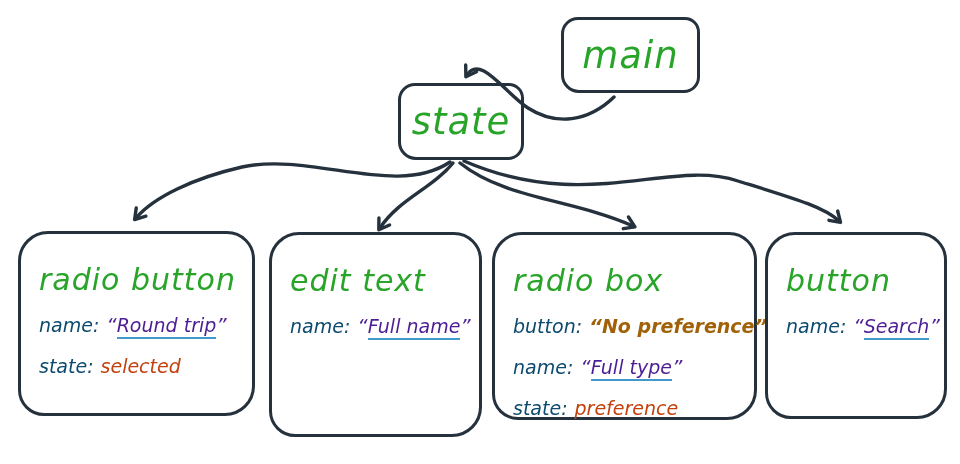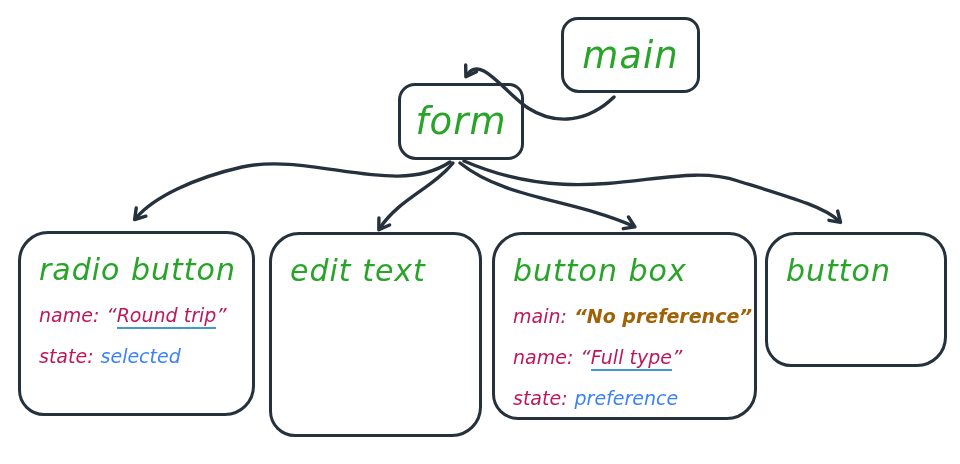--- a/index.html
+++ b/index.html
@@ -16,90 +16,96 @@
     border:3.5px solid #25313d;
     box-sizing:border-box;
     z-index:2;
   }
   .node.small{
     border-radius:17px 15px 16px 18px;
     display:flex;align-items:center;justify-content:center;
   }
   .node.big{
     border-radius:30px 28px 30px 26px;
-    padding:16px 16px 0 18px;
+    padding:26px 16px 0 18px;
   }
   .node-title{
     font-style:italic;
     color:#28a428;
     letter-spacing:1px;
     white-space:nowrap;
   }
   .small .node-title{font-size:37px;}
   .big .node-title{font-size:30px;line-height:1.35;margin-bottom:4px;}
   .prop{
     font-style:italic;
     font-size:19px;
     line-height:41px;
     color:#1c222b;
     white-space:nowrap;
   }
-  .prop .key{color:#be185d;margin-right:7px;}
-  .val-name{color:#be185d;}
+  .prop .key{color:#0c4a6e;margin-right:7px;}
+  .val-name{color:#4c1d95;}
   .val-name .word{border-bottom:2px solid rgba(46,143,198,0.9);padding-bottom:1px;}
-  .val-state{color:#3b82f6;}
+  .val-state{color:#c2410c;}
   .val-value{color:#a16207;font-weight:bold;}
   .quote{font-size:20px;}
   svg.arrows{
     position:absolute;left:0;top:0;z-index:3;
     pointer-events:none;
   }
 </style>
 </head>
 <body>
 
 <div id="canvas">
 
   <div class="node small" style="left:561px;top:17px;width:139px;height:76px;">
     <span class="node-title">main</span>
   </div>
 
   <div class="node small" style="left:398px;top:83px;width:126px;height:77px;">
-    <span class="node-title">form</span>
+    <span class="node-title">state</span>
   </div>
 
   <div class="node big" style="left:18px;top:231px;width:237px;height:185px;">
     <div class="node-title">radio button</div>
     <div class="prop">
       <span class="key">name:</span><span class="val-name"><span class="quote">“</span><span class="word">Round trip</span><span class="quote">”</span></span>
     </div>
     <div class="prop">
       <span class="key">state:</span><span class="val-state">selected</span>
     </div>
   </div>
 
   <div class="node big" style="left:269px;top:232px;width:213px;height:205px;">
     <div class="node-title">edit text</div>
+    <div class="prop">
+      <span class="key">name:</span><span class="val-name"><span class="quote">“</span><span class="word">Full name</span><span class="quote">”</span></span>
+    </div>
   </div>
 
   <div class="node big" style="left:492px;top:232px;width:265px;height:188px;">
-    <div class="node-title">button box</div>
+    <div class="node-title">radio box</div>
     <div class="prop">
-      <span class="key">main:</span><span class="val-value"><span class="quote">“</span><span>No preference</span><span class="quote">”</span></span>
+      <span class="key">button:</span><span class="val-value"><span class="quote">“</span><span>No preference</span><span class="quote">”</span></span>
     </div>
     <div class="prop">
       <span class="key">name:</span><span class="val-name"><span class="quote">“</span><span class="word">Full type</span><span class="quote">”</span></span>
     </div>
     <div class="prop">
       <span class="key">state:</span><span class="val-state">preference</span>
     </div>
   </div>
 
-  <div class="node big" style="left:765px;top:232px;width:182px;height:135px;">
+  <div class="node big" style="left:765px;top:232px;width:182px;height:187px;">
     <div class="node-title">button</div>
+    <div class="prop">
+      <span class="key">name:</span><span class="val-name"><span class="quote">“</span><span class="word">Search</span><span class="quote">”</span></span>
+    </div>
   </div>
 
   <svg class="arrows" width="960" height="464" viewBox="0 0 960 464">
     <defs>
       <marker id="vhead" viewBox="0 0 12 12" refX="7.5" refY="6" markerUnits="userSpaceOnUse" markerWidth="17" markerHeight="17" orient="auto">
         <path d="M 2 1.5 L 9 6 L 2 10.5" fill="none" stroke="#25313d" stroke-width="2.4" stroke-linecap="round" stroke-linejoin="round"></path>
       </marker>
     </defs>
     <g fill="none" stroke="#25313d" stroke-width="3.4" stroke-linecap="round">
       <path d="M 614 97 C 588 122, 556 126, 528 108 C 504 92, 480 54, 467 75" marker-end="url(#vhead)"></path>

